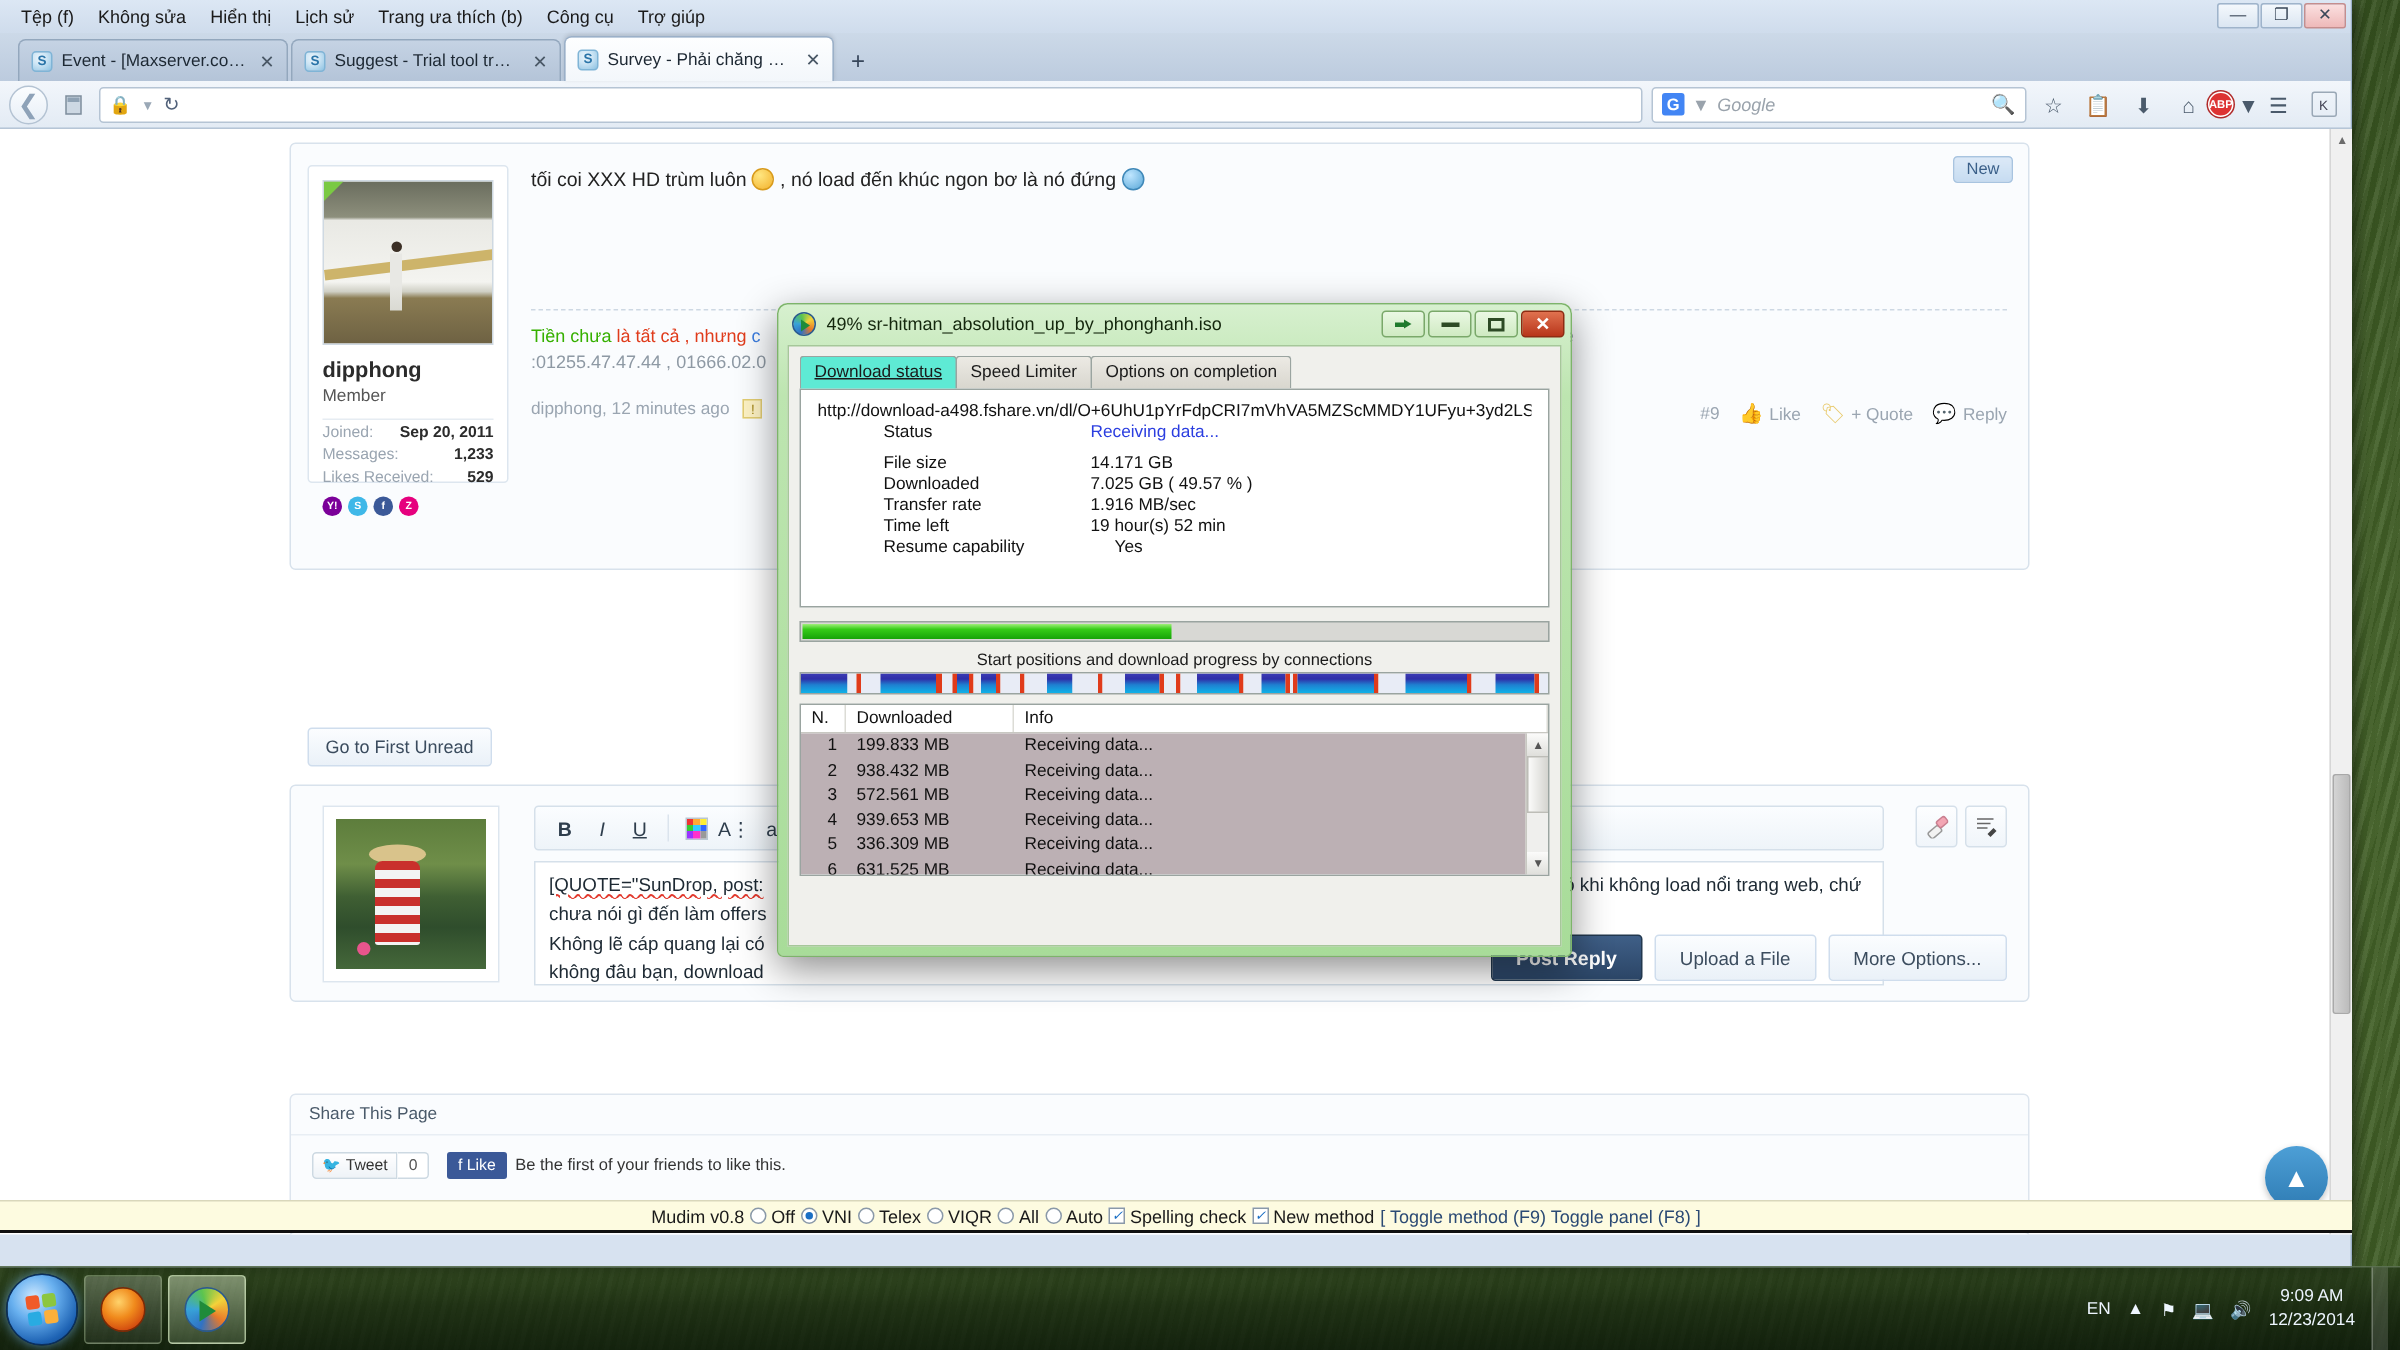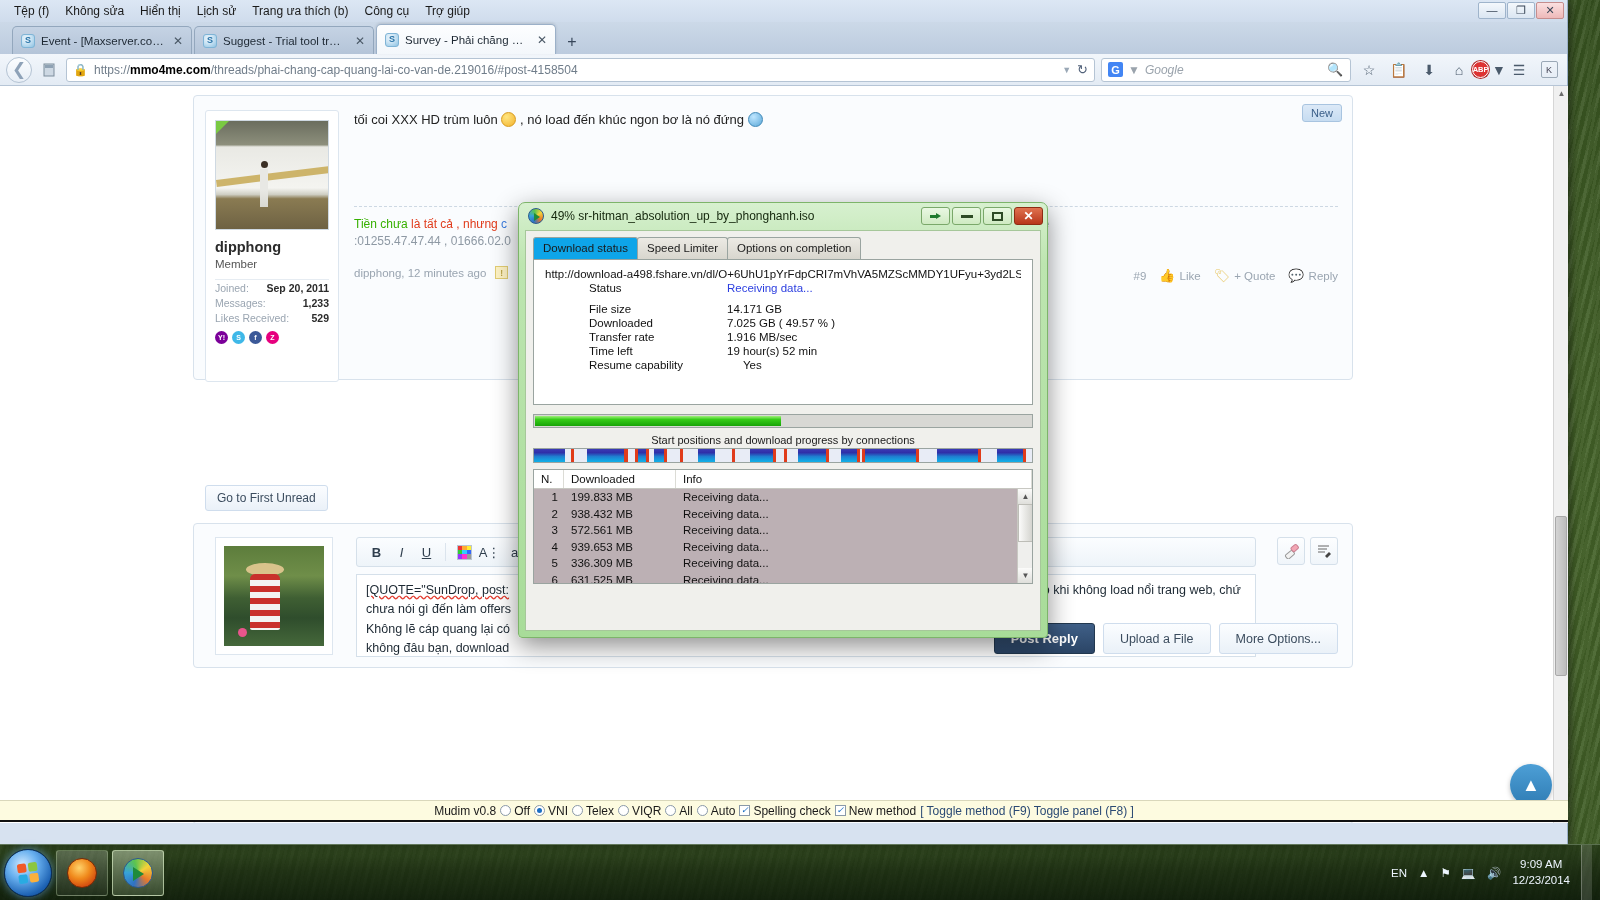--- a/index.html
+++ b/index.html
@@ -146,21 +146,21 @@
     position:absolute; left:193px; top:9px; width:1160px; height:285px;
     border:1px solid #d8e2ec; border-radius:4px; background:#fafcfe;
   }
   .newbadge{
     position:absolute; right:10px; top:8px;
     background:linear-gradient(to bottom,#dce9f7,#c6dcf1);
     border:1px solid #a8c4e0; border-radius:3px;
     font-size:11px; color:#3a5f89; padding:2px 8px;
   }
   .avatarbox{
-    position:absolute; left:11px; top:14px; width:134px; height:272px;
+    position:absolute; left:11px; top:14px; width:134px; height:212px;
     border:1px solid #dde6ef; background:#fff; border-radius:3px; padding:9px;
   }
   .avatar{
     width:114px; height:110px; border:1px solid #cfd9e2; position:relative; overflow:hidden;
     background:linear-gradient(to bottom,#6a6d5e 0%, #8d8f7c 22%, #e9e9e4 24%, #f4f4f0 62%, #cfcfc4 68%, #8a7b52 72%, #6e6243 100%);
   }
   .avatar .corner{position:absolute;left:0;top:0;width:0;height:0;
     border-left:13px solid #7ac943;border-bottom:13px solid transparent;}
   .avatar .fig{position:absolute;left:44px;top:48px;width:8px;height:38px;
     background:linear-gradient(to bottom,#e8e8e4 0%,#e8e8e4 55%,#d9d9d2 100%);}
@@ -362,21 +362,21 @@
 
   .idmbody{
     position:absolute; left:6px; top:27px; right:6px; bottom:6px;
     background:#f0f0ec; border:1px solid #a6c79a;
   }
   .tabrow{ display:flex; padding:6px 0 0 7px; }
   .dtab{
     border:1px solid #9aa4a0; border-bottom:none; background:linear-gradient(to bottom,#eceae4,#d8d6ce);
     font-size:11.5px; color:#1a1a1a; padding:4px 9px; border-radius:3px 3px 0 0; margin-right:-1px;
   }
-  .dtab.active{ background:#0ea5e9; padding-bottom:5px; position:relative; z-index:2; }
+  .dtab.active{ background:#5eead4; padding-bottom:5px; position:relative; z-index:2;text-decoration:underline; }
   .dpanel{
     margin:0 7px; border:1px solid #9aa4a0; background:#fff; height:146px;
     padding:8px 11px; position:relative;
   }
   .durl{ font-size:11.5px; color:#111; white-space:nowrap; overflow:hidden; }
   .drow{ display:flex; font-size:11.5px; color:#111; margin-top:2px; }
   .drow .lbl{ width:138px;margin-left:44px; }
   .drow .val{ color:#111; }
   .drow.status .val{ color:#2b3ee0; }
   .drow.gap{ margin-top:9px; }
@@ -459,21 +459,20 @@
     <div class="navbar">
       <div class="backbtn">❮</div>
       <div class="fwdslot">
         <svg width="16" height="16" viewBox="0 0 16 16">
           <rect x="3" y="2" width="10" height="12" fill="#cdd8e3" stroke="#7d8d9c"></rect>
           <rect x="4" y="3" width="8" height="3" fill="#8fa2b4"></rect>
         </svg>
       </div>
       <div class="urlbar">
         <span class="lock">🔒</span>
-        <span class="urltext"><span>https://</span><span class="host"><b>mmo4me.com</b></span><span>/threads/phai-chang-cap-quang-lai-co-van-de.219016/#post-4158504</span></span>
         <span class="dd">▼</span>
         <span class="reload">↻</span>
       </div>
       <div class="searchbar">
         <span class="gbox">G</span>
         <span class="dd">▼</span>
         <span>Google</span>
         <span class="sicon">🔍</span>
       </div>
       <div class="tbicon">☆</div>
@@ -606,20 +605,39 @@
               </svg>
           </div>
         </div>
         <div class="replyactions">
           <button class="btn-primary">Post Reply</button>
           <button class="btn-plain">Upload a File</button>
           <button class="btn-plain">More Options...</button>
         </div>
       </div>
 
+      <div class="sharebox">
+        <div class="sharehdr">Share This Page</div>
+        <div class="sharerow">
+          <span class="tweetbtn">
+            <span class="tw">
+                <span class="bird">🐦</span>
+                <span>Tweet</span>
+              </span>
+            <span class="cnt">0</span>
+          </span>
+          <span class="fblike">
+            <span class="fb">
+                <span>f</span>
+                <span>Like</span>
+              </span>
+            <span class="fbtxt">Be the first of your friends to like this.</span>
+          </span>
+        </div>
+      </div>
 
       <div class="crumbbar">
         
         
         
         
         
       </div>
 
       <div class="topbubble">▲</div>

